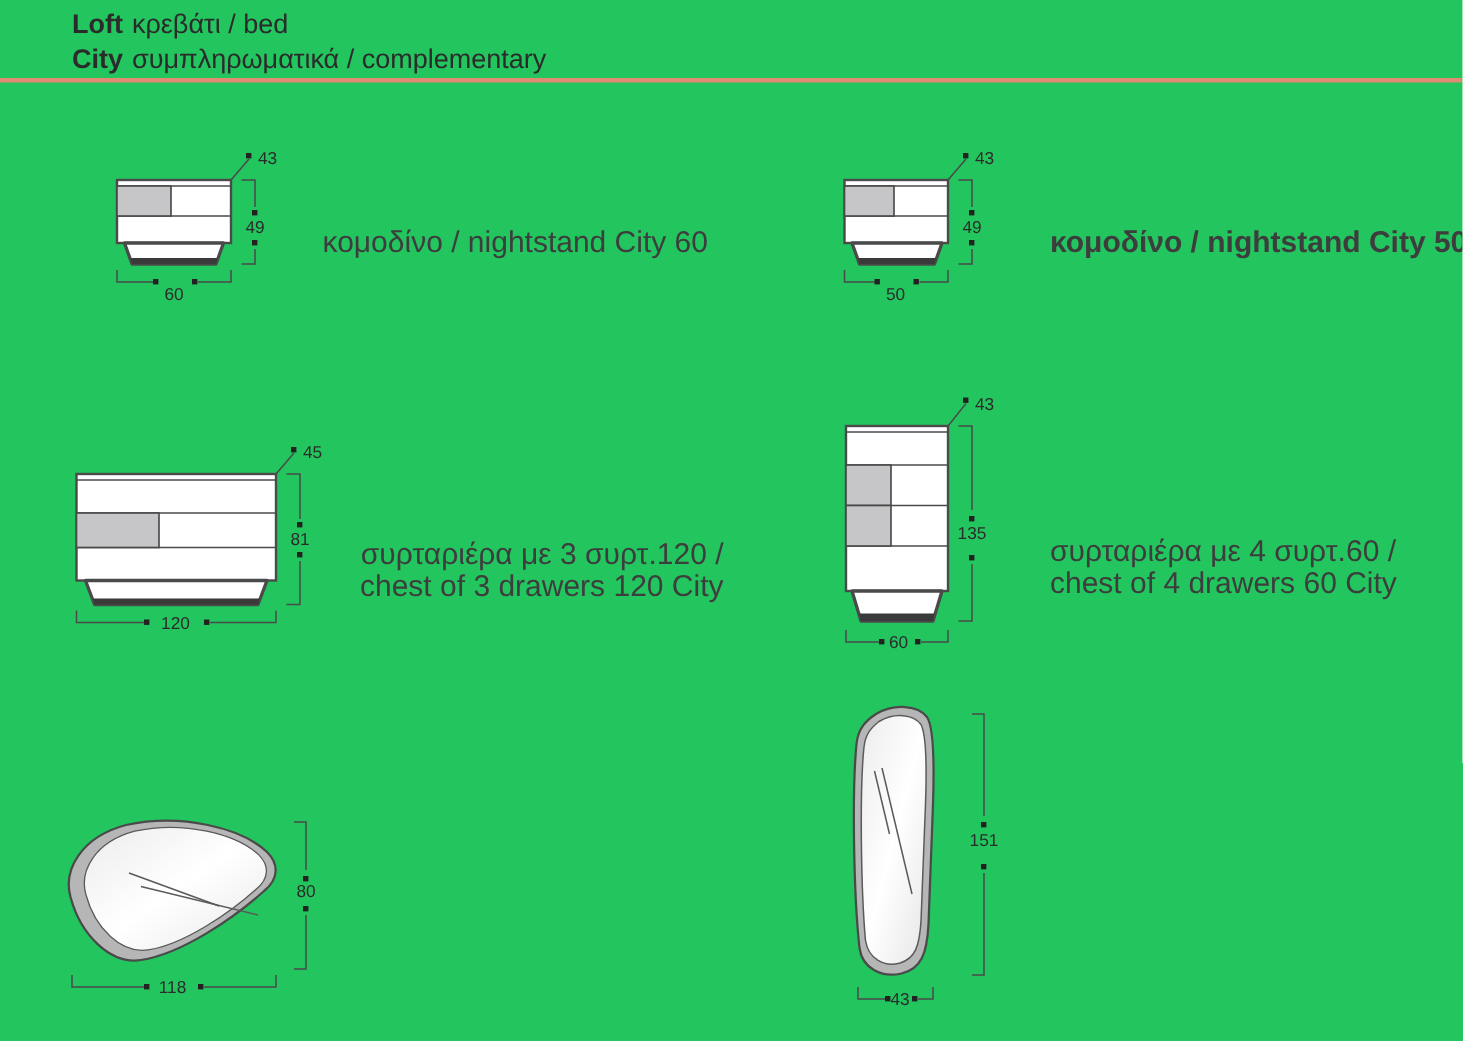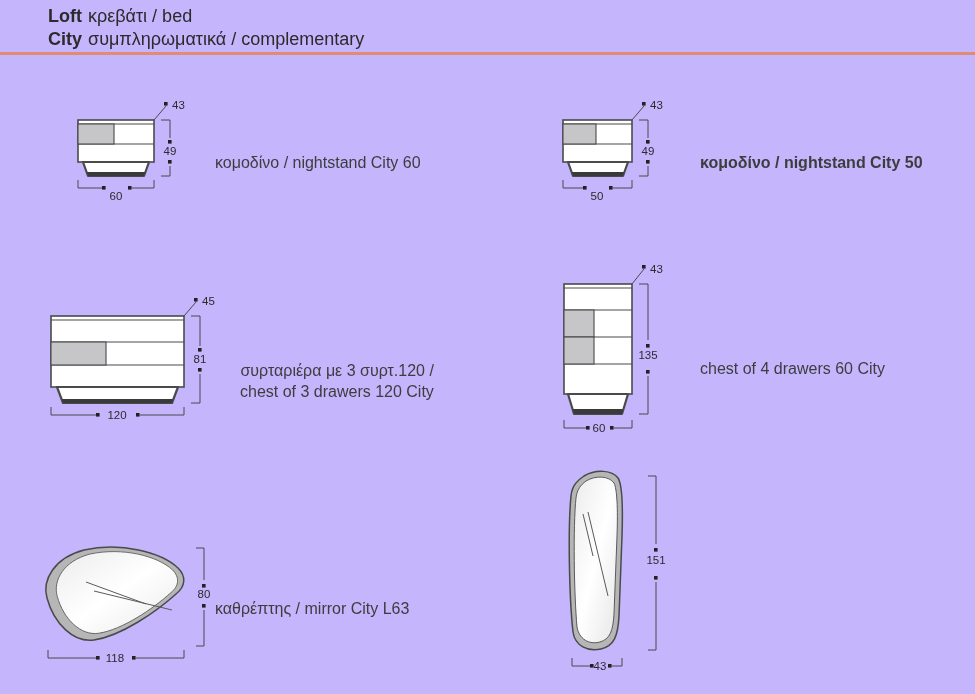--- a/index.html
+++ b/index.html
@@ -1,28 +1,28 @@
 <!DOCTYPE html>
 <html><head>
 <meta charset="utf-8">
 <style>
   html,body { margin:0; padding:0; background:#ffffff; }
   .page {
-    position:relative; width:975px; height:694px; background:#c4b5fd;
+    position:relative; width:975px; height:694px; background:#22c55e;
     font-family:"Liberation Sans", sans-serif; overflow:hidden;
   }
   
   .hdr { position:absolute; left:48px; top:5px; color:#2b2b2b; font-size:18px; line-height:23px; }
   .hdr .brand { font-weight:bold; }
   .hdr .rest  { margin-left:6px; }
   .underline { position:absolute; left:0; top:52px; width:975px; height:3px; background:#e28b73; }
 
   
   .cell { position:absolute; }
-  .label { position:absolute; color:#3d3d3d; font-size:16px; line-height:21px; white-space:nowrap; }
+  .label { position:absolute; color:#3d3d3d; font-size:20px; line-height:21px; white-space:nowrap; }
 
   
   .box      { fill:#ffffff; stroke:#4a4a4a; stroke-width:1.6; }
   .divline  { stroke:#4a4a4a; stroke-width:1.1; fill:none; }
   .gray     { fill:#c6c6c9; stroke:#4a4a4a; stroke-width:1.1; }
   .baseout  { fill:#ffffff; stroke:#4a4a4a; stroke-width:2.2; stroke-linejoin:round; }
   .plinth   { fill:#3a3a3a; stroke:none; }
   .dim      { stroke:#4a4a4a; stroke-width:1; fill:none; }
   .sq       { fill:#222222; stroke:none; }
   .dimtext  { font-family:"Liberation Sans", sans-serif; font-size:11.5px; fill:#2b2b2b; }
@@ -179,20 +179,21 @@
       <g>
         <polyline class="dim" points="26,174 26,182 50,182"></polyline>
         <rect class="sq" x="48" y="180" width="3.6" height="3.6"></rect>
         <text class="dimtext" x="61" y="186" text-anchor="middle">60</text>
         <rect class="sq" x="72" y="180" width="3.6" height="3.6"></rect>
         <polyline class="dim" points="76,182 94,182 94,174"></polyline>
       </g>
     </svg>
   </div>
   <div class="label" style="left:700px; top:358px;">
+    <div>συρταριέρα με 4 συρτ.60 /</div>
     <div>chest of 4 drawers 60 City</div>
   </div>
 
   <div class="cell" style="left:24px; top:534px;">
     <svg width="205" height="135" viewBox="0 0 205 135">
       <defs>
         <linearGradient id="gradA" x1="0" y1="0" x2="1" y2="1">
           <stop offset="0" stop-color="#ececec"></stop>
           <stop offset="0.5" stop-color="#ffffff"></stop>
           <stop offset="1" stop-color="#e9e9e9"></stop>
@@ -213,23 +214,20 @@
       </g>
       <g>
         <polyline class="dim" points="24,116 24,124 74,124"></polyline>
         <rect class="sq" x="72" y="122" width="3.6" height="3.6"></rect>
         <text class="dimtext" x="91" y="128" text-anchor="middle">118</text>
         <rect class="sq" x="108" y="122" width="3.6" height="3.6"></rect>
         <polyline class="dim" points="112,124 160,124 160,116"></polyline>
       </g>
     </svg>
   </div>
-  <div class="label" style="left:215px; top:598px;">
-    <div>καθρέπτης / mirror City L63</div>
-  </div>
 
   <div class="cell" style="left:556px; top:464px;">
     <svg width="145" height="218" viewBox="0 0 145 218">
       <defs>
         <linearGradient id="gradB" x1="0" y1="0" x2="1" y2="1">
           <stop offset="0" stop-color="#ececec"></stop>
           <stop offset="0.5" stop-color="#ffffff"></stop>
           <stop offset="1" stop-color="#e6e6e6"></stop>
         </linearGradient>
       </defs>

